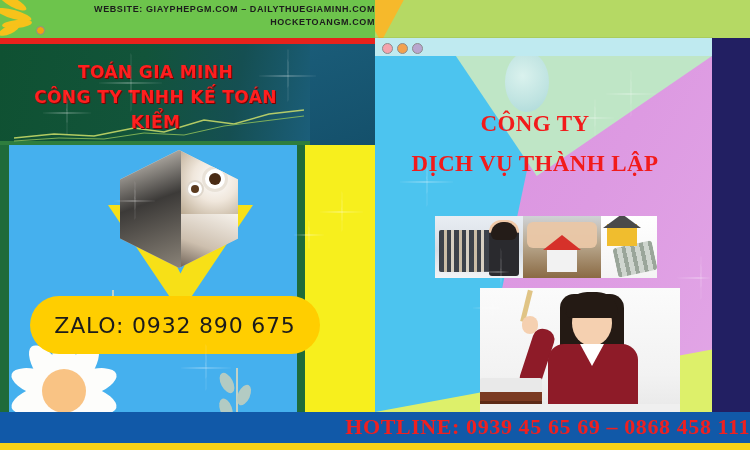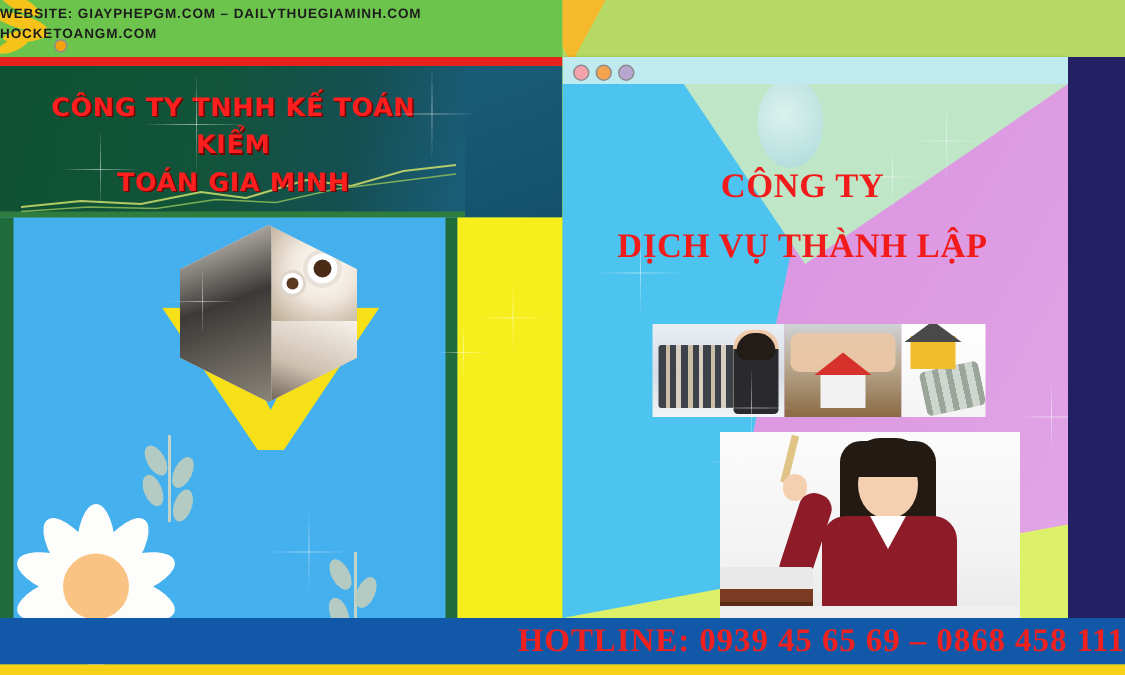--- a/index.html
+++ b/index.html
@@ -3,21 +3,21 @@
 <meta charset="utf-8">
 <style>
   html,body{margin:0;padding:0;background:#fff;}
   body{width:750px;height:450px;overflow:hidden;font-family:"Liberation Sans",sans-serif;}
   #poster{position:relative;width:750px;height:450px;overflow:hidden;background:#8fd14f;}
 
   
   .left-panel{position:absolute;left:0;top:0;width:375px;height:450px;overflow:hidden;background:#7ac943;}
   .green-header{position:absolute;left:0;top:0;width:375px;height:38px;background:#6dc44c;}
   .red-rule{position:absolute;left:0;top:38px;width:375px;height:6px;background:#e8221c;}
-  .header-text{position:absolute;left:0;top:3px;width:375px;text-align:left;
+  .header-text{position:absolute;left:0;top:3px;width:375px;text-align:right;
     font-size:9px;font-weight:bold;letter-spacing:.6px;color:#1c1c1c;line-height:13px;}
   .header-text .l2{letter-spacing:.6px;}
 
   .dark-green{position:absolute;left:0;top:44px;width:310px;height:101px;
     background:linear-gradient(100deg,#0f5132 0%,#12543a 45%,#154f52 75%,#1b5e7a 100%);}
   .dark-teal-right{position:absolute;left:310px;top:44px;width:65px;height:101px;
     background:linear-gradient(160deg,#1a5c78 0%,#14506b 100%);}
   .green-edge{position:absolute;left:0;top:44px;width:310px;height:101px;
     border-bottom:4px solid #2e7d3e;box-sizing:border-box;}
   .line-chart{position:absolute;left:14px;top:108px;width:290px;height:34px;opacity:.85;}
@@ -191,22 +191,22 @@
     <div class="dark-green"></div>
     <div class="dark-teal-right"></div>
     <div class="green-edge"></div>
 
     <svg class="line-chart" viewBox="0 0 290 34" preserveAspectRatio="none">
       <polyline points="0,30 40,26 80,28 120,20 150,24 190,12 220,16 255,6 290,2" fill="none" stroke="#cfe06a" stroke-width="1.4"></polyline>
       <polyline points="0,33 45,30 90,31 130,25 170,27 210,18 250,13 290,8" fill="none" stroke="#8fbf5a" stroke-width="1"></polyline>
     </svg>
 
     <div class="company-name">
+      <div>TOÁN GIA MINH</div>
       <div>CÔNG TY TNHH KẾ TOÁN KIỂM</div>
-      <div>TOÁN GIA MINH</div>
     </div>
 
     <div class="blue-body"></div>
     <div class="green-strip-v"></div>
     <div class="green-strip-v2"></div>
     <div class="yellow-strip"></div>
 
     <div class="v-yellow"></div>
 
     <div class="hex-photo">
@@ -238,20 +238,23 @@
       <span class="petal" style="transform:rotate(108deg) translateY(-28px);"></span>
       <span class="petal" style="transform:rotate(144deg) translateY(-28px);"></span>
       <span class="petal" style="transform:rotate(180deg) translateY(-28px);"></span>
       <span class="petal" style="transform:rotate(216deg) translateY(-28px);"></span>
       <span class="petal" style="transform:rotate(252deg) translateY(-28px);"></span>
       <span class="petal" style="transform:rotate(288deg) translateY(-28px);"></span>
       <span class="petal" style="transform:rotate(324deg) translateY(-28px);"></span>
       <span class="core"></span>
     </div>
 
+    <div class="zalo-pill">
+      <span>ZALO: 0932 890 675</span>
+    </div>
 
     <div class="spark" style="left:96px;top:48px;width:70px;height:70px;">
         <i class="v"></i>
         <i class="h"></i>
       </div>
     <div class="spark" style="left:40px;top:86px;width:54px;height:54px;">
         <i class="v"></i>
         <i class="h"></i>
       </div>
     <div class="spark" style="left:256px;top:44px;width:64px;height:64px;">

